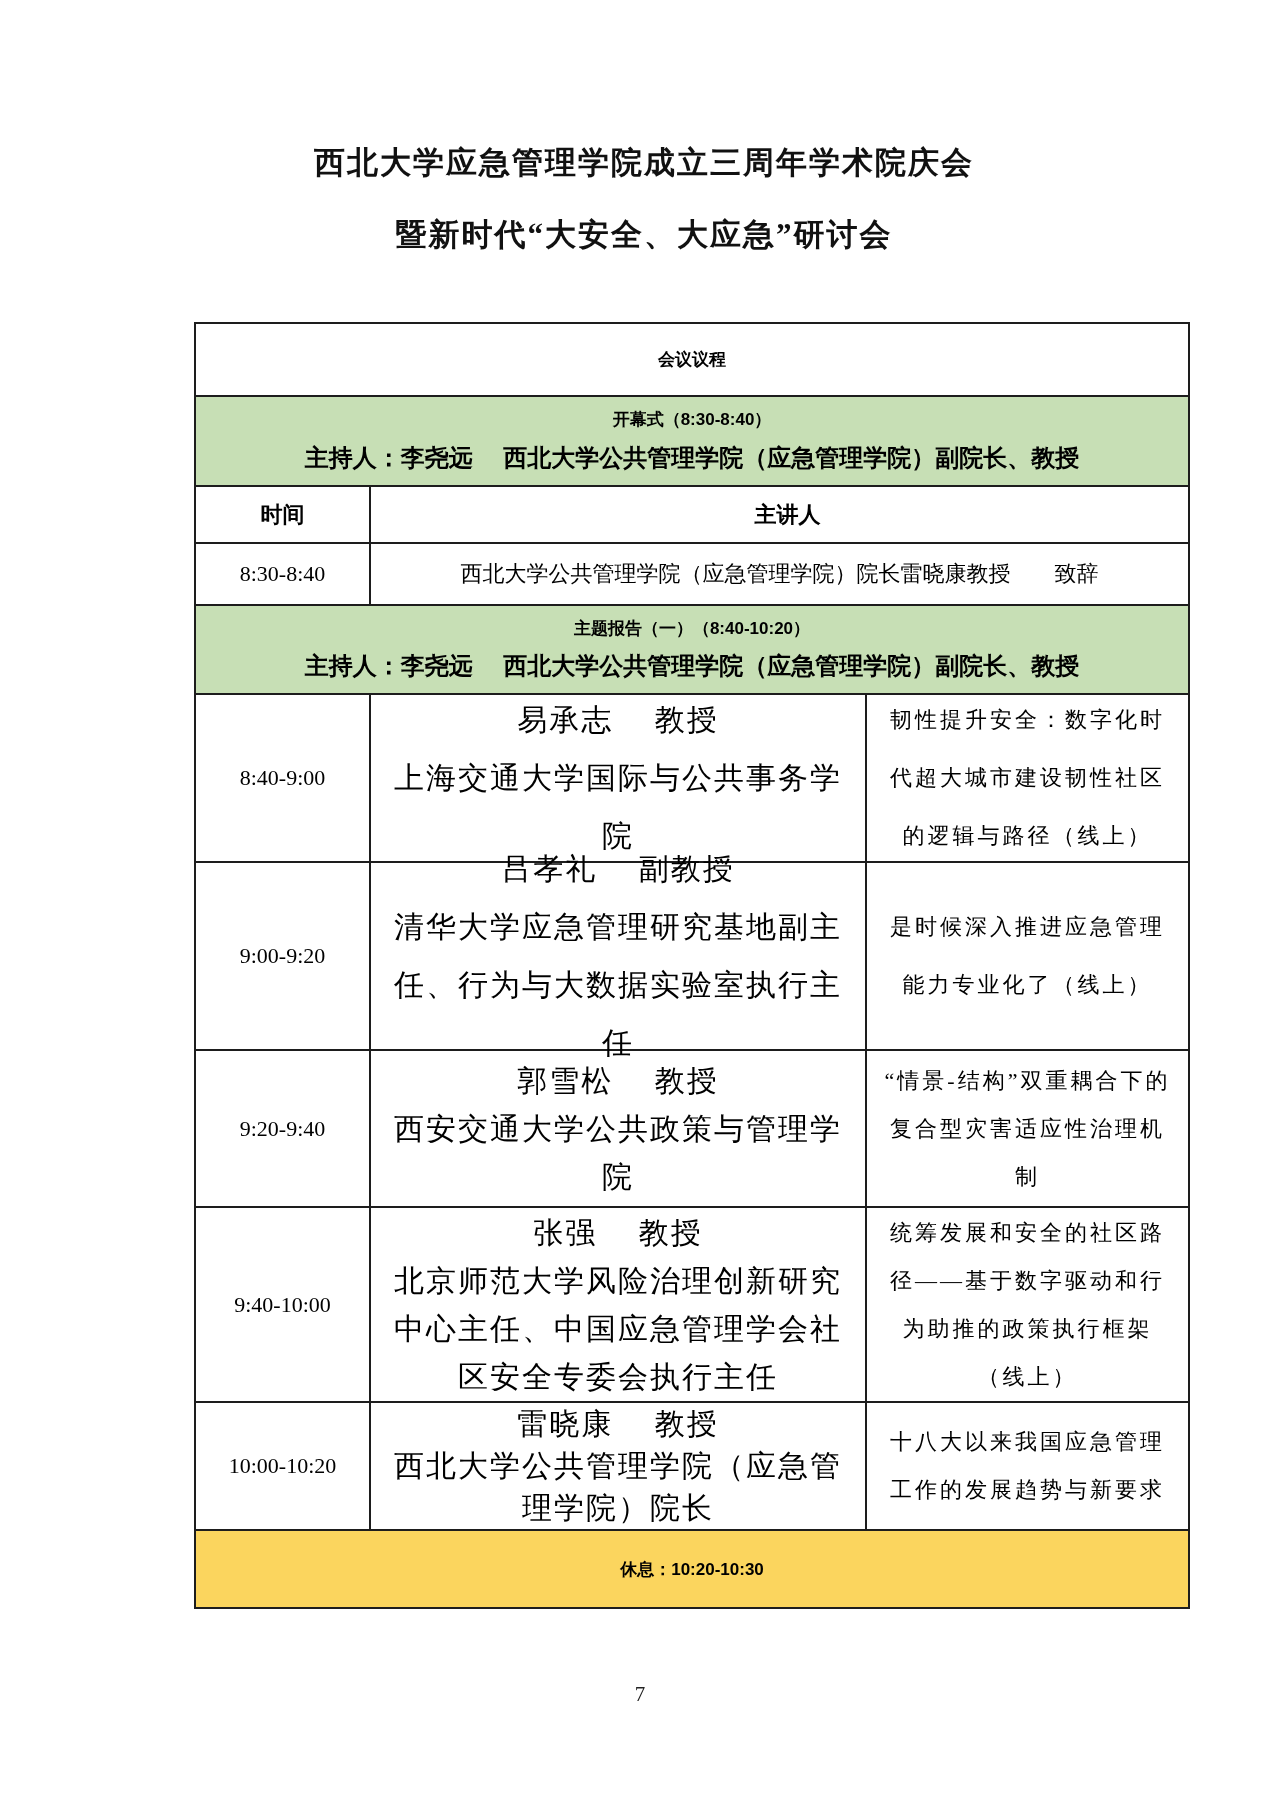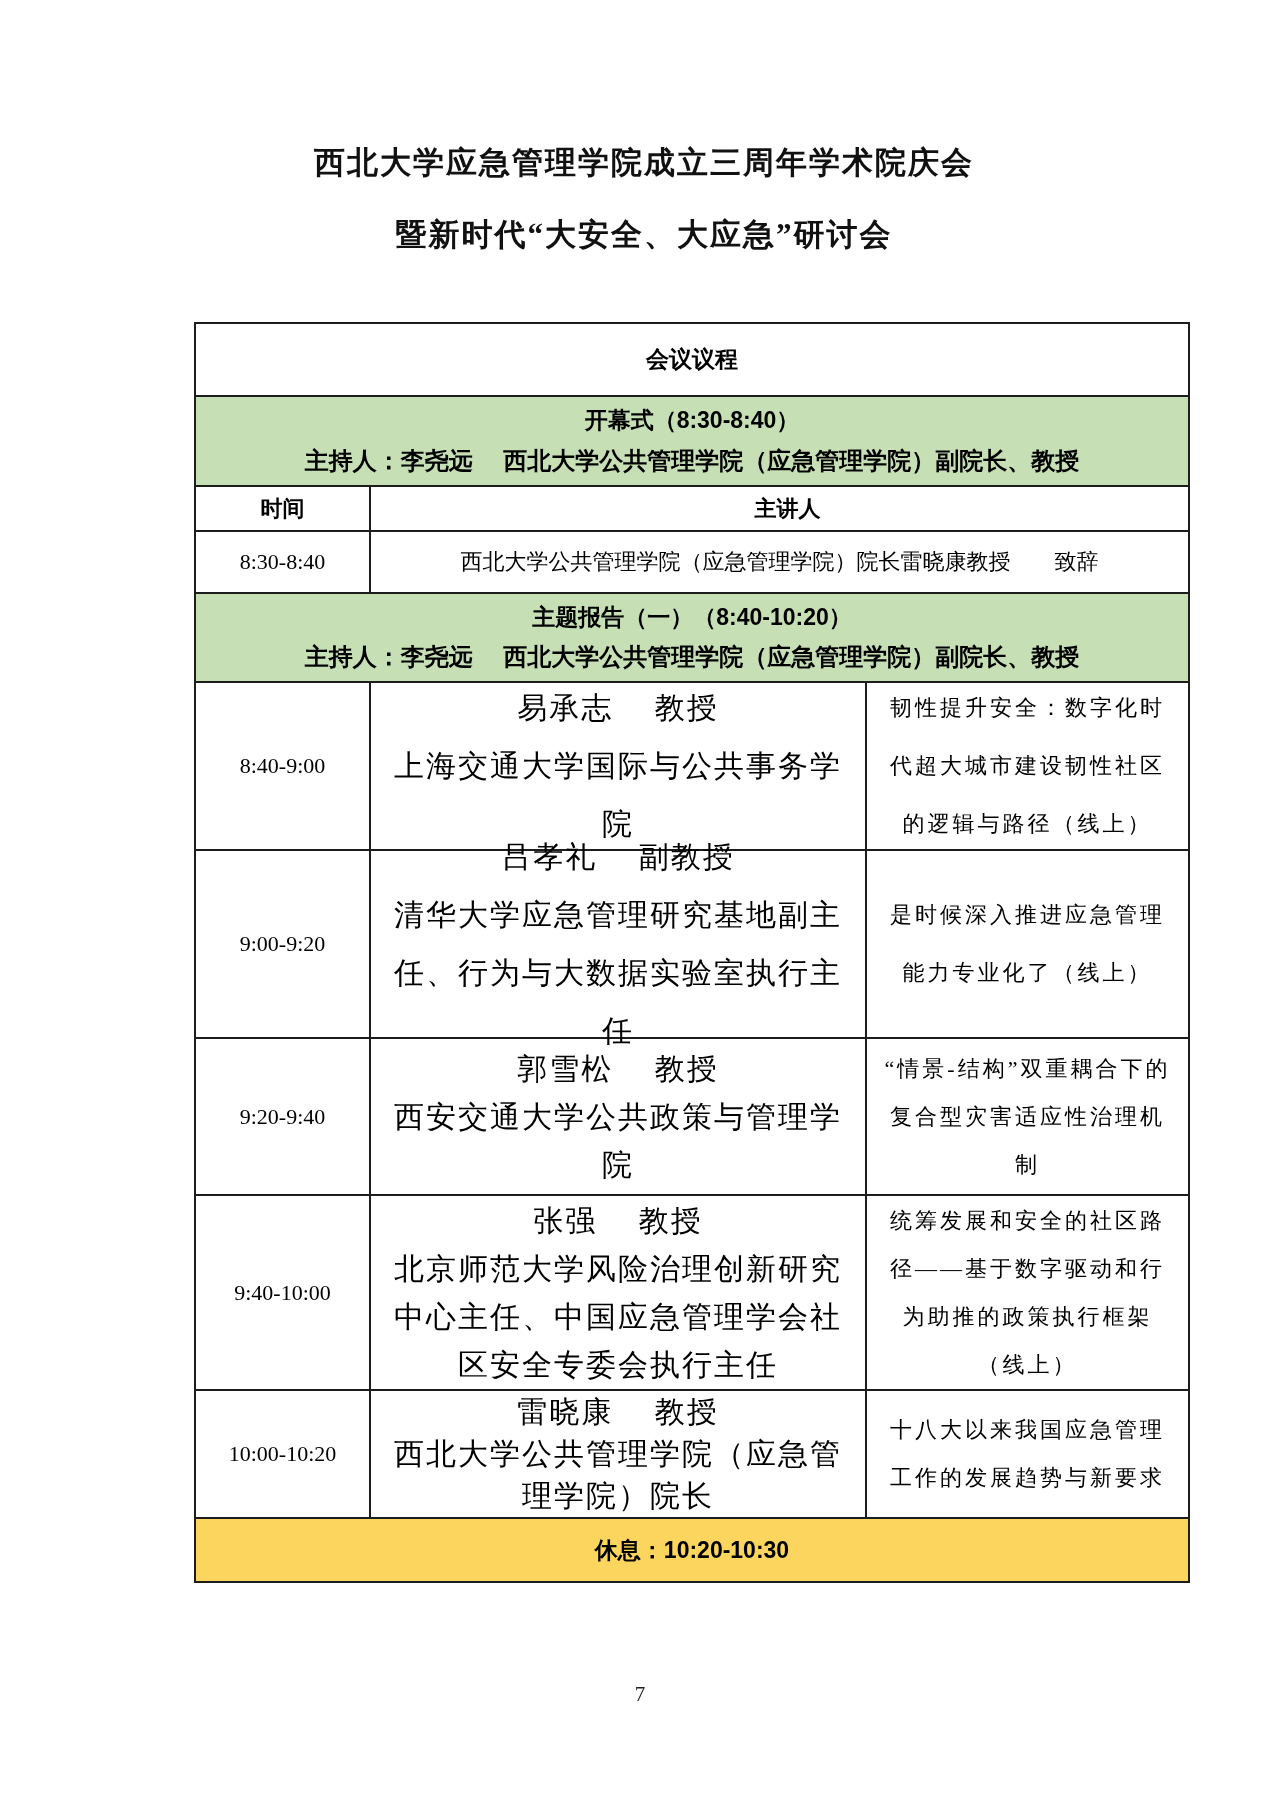--- a/index.html
+++ b/index.html
@@ -32,35 +32,35 @@
     border: 2px solid #1d1d1d;
     background: #fff;
   }
   .row { display: flex; border-top: 2px solid #1d1d1d; }
   .row:first-child { border-top: none; }
 
   .r-agenda  { height: 71px; align-items: center; justify-content: center; }
   .r-section { height: 90px; flex-direction: column; justify-content: space-evenly;
                align-items: center; background: var(--section_green, #c7dfb5); }
   .r-section.sess2 { height: 89px; }
-  .r-colhead { height: 45px; gap: 16px; }
+  .r-colhead { height: 57px; gap: 16px; }
   .r-openrow { height: 62px; }
-  .r-break   { height: 64px; align-items: center; justify-content: center;
+  .r-break   { height: 78px; align-items: center; justify-content: center;
                background: var(--break_yellow, #fbd55e); }
 
   .t0 { height: 168px; }
   .t1 { height: 188px; }
   .t2 { height: 157px; }
   .t3 { height: 195px; }
   .t4 { height: 128px; }
 
   .hei {
     font-family: "Liberation Sans", sans-serif;
     font-weight: bold;
-    font-size: 23px;
+    font-size: 17px;
     color: #000;
   }
   .r-section .sub { font-size: 24px; }
 
   .cell-time {
     width: 175px; flex: 0 0 175px;
     border-right: 2px solid #1d1d1d;
     display: flex; align-items: center; justify-content: center;
     font-size: 22px;
     text-align: center;

